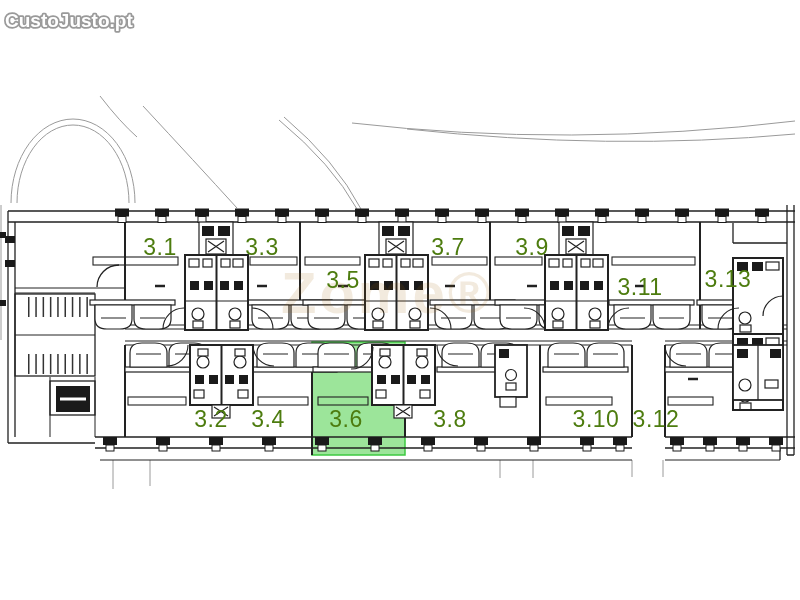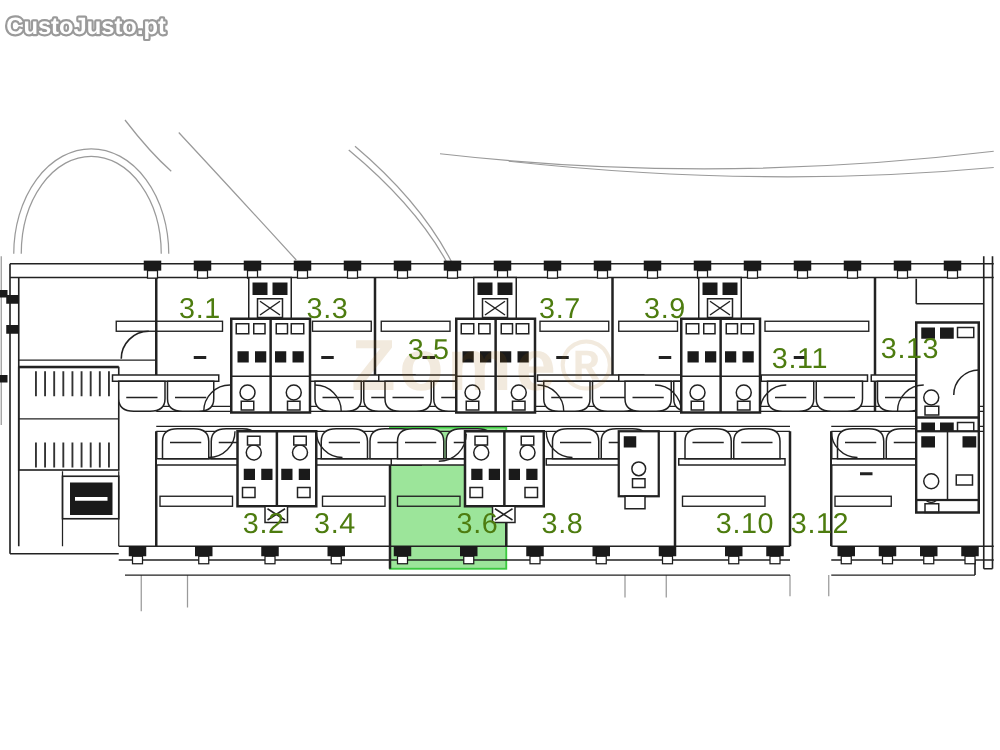--- a/index.html
+++ b/index.html
@@ -269,18 +269,18 @@
   <div class="rlabel" style="left:160px;top:247px;">3.1</div>
   <div class="rlabel" style="left:262px;top:247px;">3.3</div>
   <div class="rlabel" style="left:343px;top:247px;margin-top:33px;">3.5</div>
   <div class="rlabel" style="left:448px;top:247px;">3.7</div>
   <div class="rlabel" style="left:532px;top:247px;text-align:right;">3.9</div>
   <div class="rlabel" style="left:640px;top:247px;margin-top:40px;">3.11</div>
   <div class="rlabel" style="left:728px;top:247px;margin-top:32px;">3.13</div>
 
   <div class="rlabel" style="left:175px;top:419px;margin-left:36px;">3.2</div>
   <div class="rlabel" style="left:268px;top:419px;">3.4</div>
-  <div class="rlabel" style="left:346px;top:419px;margin-left:36px;">3.6</div>
+  <div class="rlabel" style="left:346px;top:419px;">3.6</div>
   <div class="rlabel" style="left:450px;top:419px;">3.8</div>
   <div class="rlabel" style="left:596px;top:419px;">3.10</div>
   <div class="rlabel" style="left:656px;top:419px;">3.12</div>
 
 </div>
 
 </body></html>

